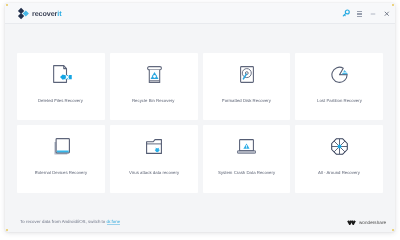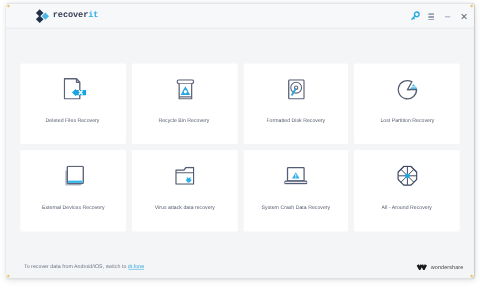--- a/index.html
+++ b/index.html
@@ -8,21 +8,21 @@
          -webkit-font-smoothing:antialiased; text-rendering:geometricPrecision; }
 
   #app { position:absolute; left:5px; top:3px; width:390px; height:229px;
          background:#f4f5f7; border-radius:3px;
          box-shadow:0 1px 5px rgba(60,64,80,0.16), 0 0 1px rgba(60,64,80,0.22);
          overflow:hidden; }
 
   
   .hdr { position:absolute; left:0; top:0; width:390px; height:21px;
          background:#f7f8fa; border-bottom:1px solid #e8eaee; }
-  .logo { position:absolute; left:24px; top:4px; display:flex; align-items:center;font-family:Liberation Mono, monospace; }
+  .logo { position:absolute; left:12px; top:4px; display:flex; align-items:center; }
   .logo-mark { width:13px; height:13px; display:block; }
   .logo-text { font-size:7.2px; font-weight:bold; color:#3a4155;
                letter-spacing:-0.1px; margin-left:2px; line-height:13px; will-change:transform; }
   .logo-text .ac { color:#29abe2; }
 
   .wctl { position:absolute; right:4px; top:0; height:21px;
           display:flex; align-items:center; gap:5.8px; }
   .wbtn { width:8px; height:9px; display:flex; align-items:center; justify-content:center; }
 
   

